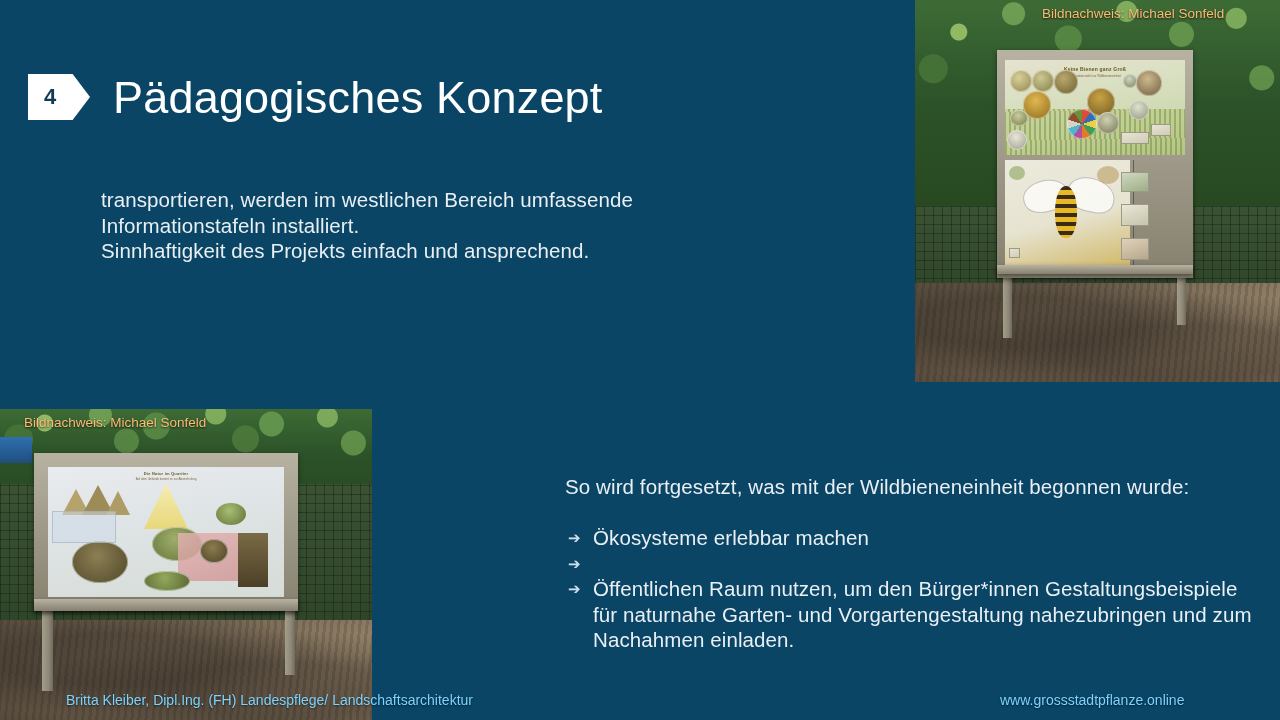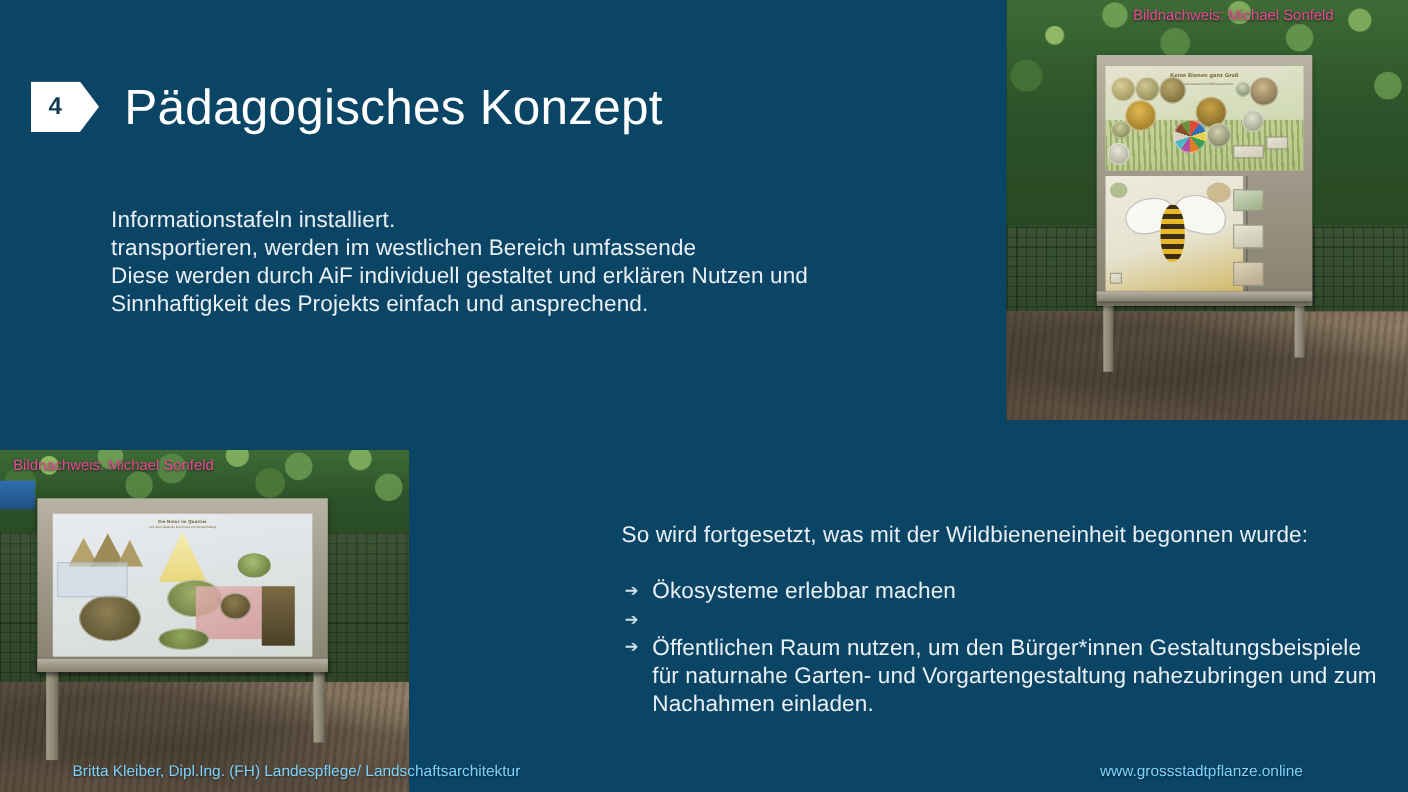--- a/index.html
+++ b/index.html
@@ -240,25 +240,26 @@
       repeating-linear-gradient(88deg, rgba(110,140,50,.55) 0 2px, rgba(170,190,90,.35) 2px 5px);
   }
   .shadow-band {
     position: absolute;
     background: linear-gradient(100deg, rgba(35,30,24,.45), rgba(35,30,24,0));
   }
 
   
   .credit {
     position: absolute;
-    color: #ec4899;
+    color: #fdba74;
     font-size: 13.5px;
     line-height: 16px;
     text-shadow: 0 1px 2px rgba(0,0,0,.7);
     white-space: nowrap;
+    margin-left: 12px;
   }
   .credit-tr { left: 1030px; top: 6px; }
 
   
   .footer-item {
     position: absolute;
     color: #7dd3fc;
     font-size: 14px;
     line-height: 17px;
     white-space: nowrap;
@@ -274,23 +275,22 @@
 <div class="slide">
 
   <div class="title-row">
     <div class="step-badge">
       <span class="step-badge-number">4</span>
     </div>
     <div class="slide-title">Pädagogisches Konzept</div>
   </div>
 
   <div class="intro-block">
+    <p>transportieren, werden im westlichen Bereich umfassende</p>
     <p>Informationstafeln installiert.</p>
-    <p>transportieren, werden im westlichen Bereich umfassende</p>
-    <p>Diese werden durch AiF individuell gestaltet und erklären Nutzen und</p>
     <p>Sinnhaftigkeit des Projekts einfach und ansprechend.</p>
   </div>
 
   <div class="list-block">
     <p class="list-lead">So wird fortgesetzt, was mit der Wildbieneneinheit begonnen wurde:</p>
     <ul class="bullet-list">
       <li class="bullet-item">
         <span class="bullet-marker">➔</span>
         <span class="bullet-text">Ökosysteme erlebbar machen</span>
       </li>

